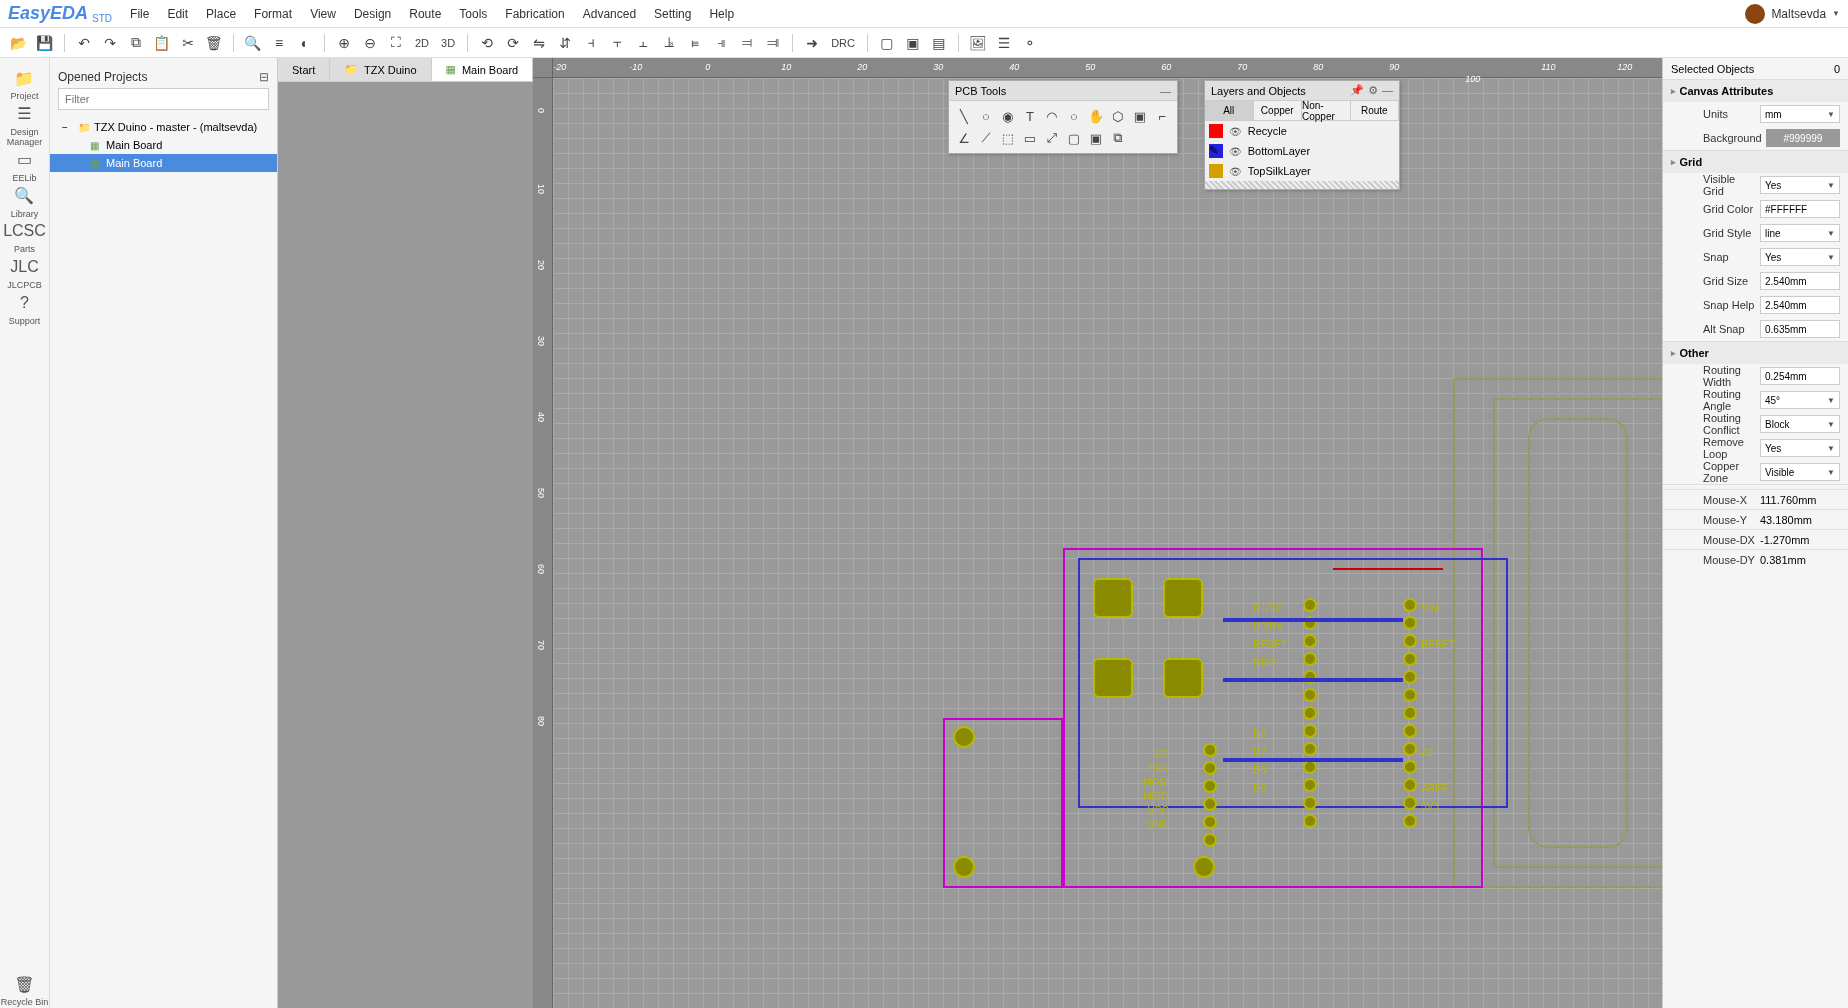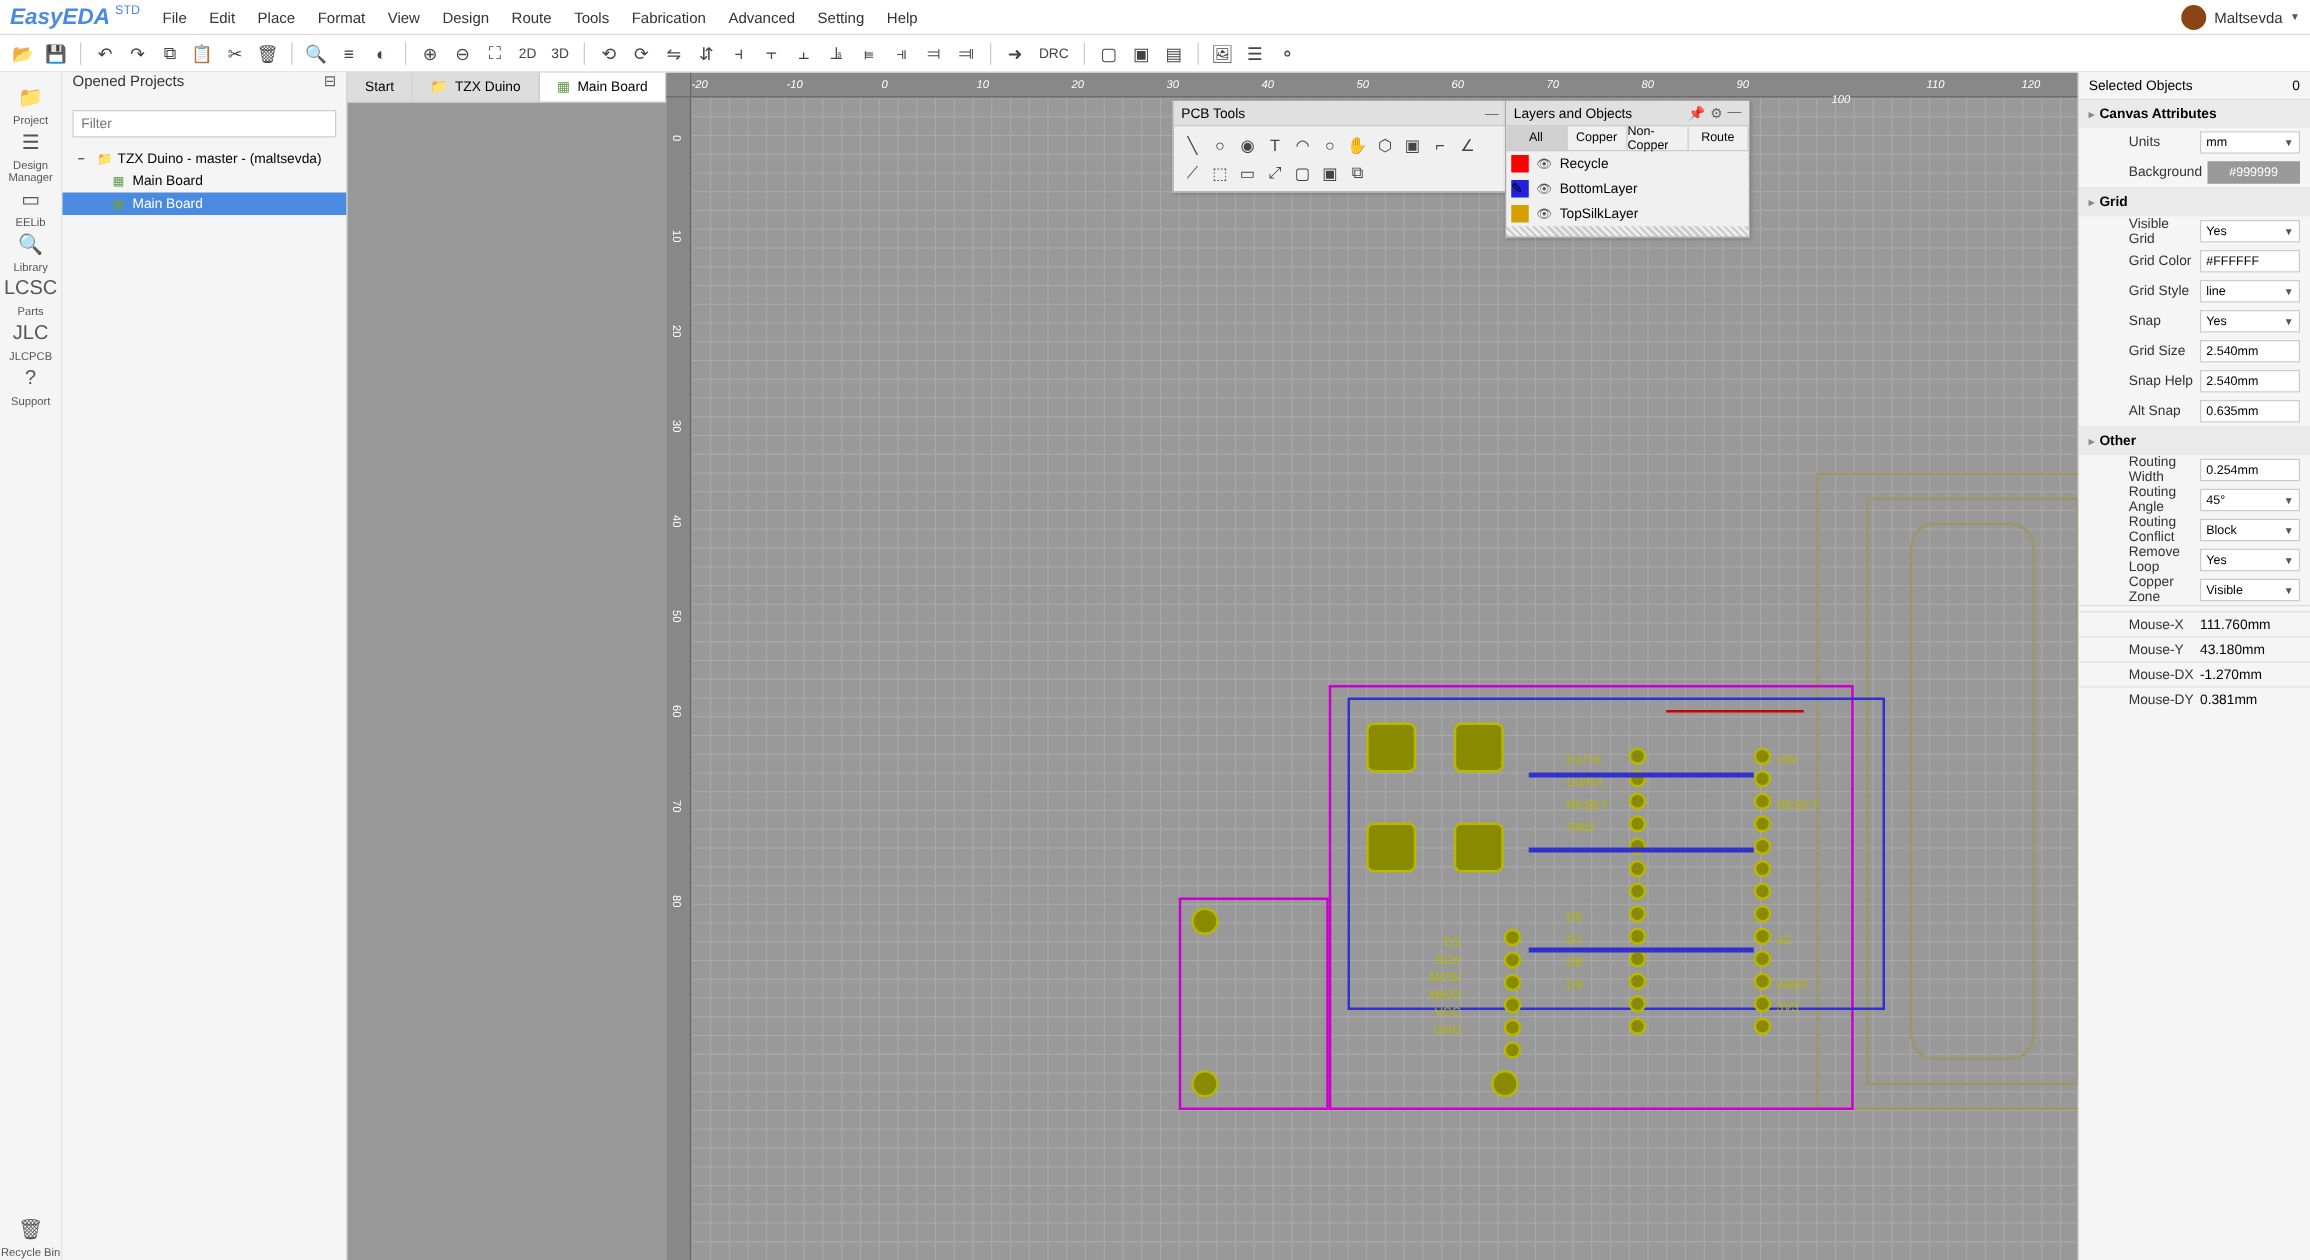--- a/index.html
+++ b/index.html
@@ -1,20 +1,20 @@
 <!DOCTYPE html>
 <html><head>
 <meta charset="utf-8">
 <style>
 * { margin: 0; padding: 0; box-sizing: border-box; font-family: Arial, sans-serif; }
 body { width: 1848px; height: 1008px; overflow: hidden; background: #fff; display: flex; flex-direction: column; }
 
 
 .menubar { height: 28px; display: flex; align-items: center; border-bottom: 1px solid #ddd; padding: 0 8px; }
-.logo { display: flex; align-items: flex-start; gap: 2px; }
+.logo { display: flex; align-items: flex-end; gap: 2px; }
 .logo-text { font-size: 18px; font-weight: bold; font-style: italic; color: #4a8be0; }
 .logo-std { font-size: 10px; color: #4a8be0; margin-left: 2px; }
 .menu-items { display: flex; gap: 18px; margin-left: 18px; }
 .menu-item { font-size: 12px; color: #333; cursor: pointer; }
 .user-area { margin-left: auto; display: flex; align-items: center; gap: 6px; }
 .avatar { width: 20px; height: 20px; border-radius: 50%; background: #8b4513; }
 .user-name { font-size: 12px; color: #333; }
 .dropdown-caret { font-size: 8px; color: #555; }
 
 
@@ -28,21 +28,21 @@
 
 
 .left-rail { width: 50px; background: #f5f5f5; border-right: 1px solid #ddd; display: flex; flex-direction: column; align-items: center; padding-top: 8px; gap: 18px; }
 .rail-item { display: flex; flex-direction: column; align-items: center; gap: 2px; cursor: pointer; }
 .rail-icon { width: 24px; height: 24px; display: flex; align-items: center; justify-content: center; font-size: 16px; color: #555; }
 .rail-label { font-size: 9px; color: #555; text-align: center; line-height: 1.1; }
 .rail-spacer { flex: 1; }
 
 
 .project-panel { width: 228px; background: #f5f5f5; border-right: 1px solid #ccc; display: flex; flex-direction: column; }
-.panel-header { height: 26px; display: flex; align-items: flex-start; padding: 0 8px; font-size: 12px; color: #333; }
+.panel-header { height: 26px; display: flex; align-items: flex-end; padding: 0 8px; font-size: 12px; color: #333; }
 .panel-header-icon { margin-left: auto; color: #666; cursor: pointer; }
 .filter-box { margin: 4px 8px; }
 .filter-input { width: 100%; height: 22px; border: 1px solid #ccc; padding: 0 6px; font-size: 11px; background: #fff; }
 .tree { padding: 4px 0; font-size: 11px; }
 .tree-row { display: flex; align-items: center; height: 18px; padding-left: 8px; gap: 4px; cursor: pointer; }
 .tree-row.selected { background: #4a8be0; color: #fff; }
 .tree-indent { display: inline-block; }
 .tree-icon { width: 12px; font-size: 10px; }
 .folder-icon { color: #d4a84b; }
 .doc-icon { color: #6a9e4e; }
@@ -67,21 +67,21 @@
 .trace-magenta { position: absolute; border: 2px solid #cc00cc; }
 .trace-red { position: absolute; border-top: 2px solid #cc0000; }
 .pad { position: absolute; width: 14px; height: 14px; background: #8a8a00; border-radius: 50%; border: 2px solid #b8b800; }
 .text-yellow { position: absolute; color: #b8b800; font-size: 10px; font-family: monospace; }
 
 
 .float-panel { position: absolute; background: #f0f0f0; border: 1px solid #aaa; box-shadow: 1px 1px 3px rgba(0,0,0,0.2); font-size: 11px; }
 .float-header { height: 20px; display: flex; align-items: center; padding: 0 6px; background: #e0e0e0; border-bottom: 1px solid #ccc; font-size: 11px; }
 .float-header-icons { margin-left: auto; display: flex; gap: 4px; color: #666; }
 .float-header-icons span { cursor: pointer; }
-.pcb-tools { top: 22px; right: 456px; width: 268px; }
+.pcb-tools { top: 22px; right: 484px; width: 230px; }
 .pcb-tools-body { display: flex; flex-wrap: wrap; padding: 4px; gap: 0; }
 .pcb-tool-btn { width: 22px; height: 22px; display: flex; align-items: center; justify-content: center; cursor: pointer; color: #444; font-size: 13px; }
 .layers-panel { top: 22px; right: 262px; width: 196px; }
 .layer-tabs { display: flex; height: 20px; border-bottom: 1px solid #ccc; }
 .layer-tab { flex: 1; display: flex; align-items: center; justify-content: center; font-size: 10px; border-right: 1px solid #ccc; cursor: pointer; }
 .layer-tab.active { background: #d0d0d0; }
 .layer-row { display: flex; align-items: center; height: 20px; padding: 0 4px; gap: 6px; }
 .layer-swatch { width: 14px; height: 14px; }
 .layer-eye { font-size: 10px; color: #555; }
 .layer-resize { height: 8px; background: repeating-linear-gradient(45deg, #ccc, #ccc 2px, #eee 2px, #eee 4px); }

